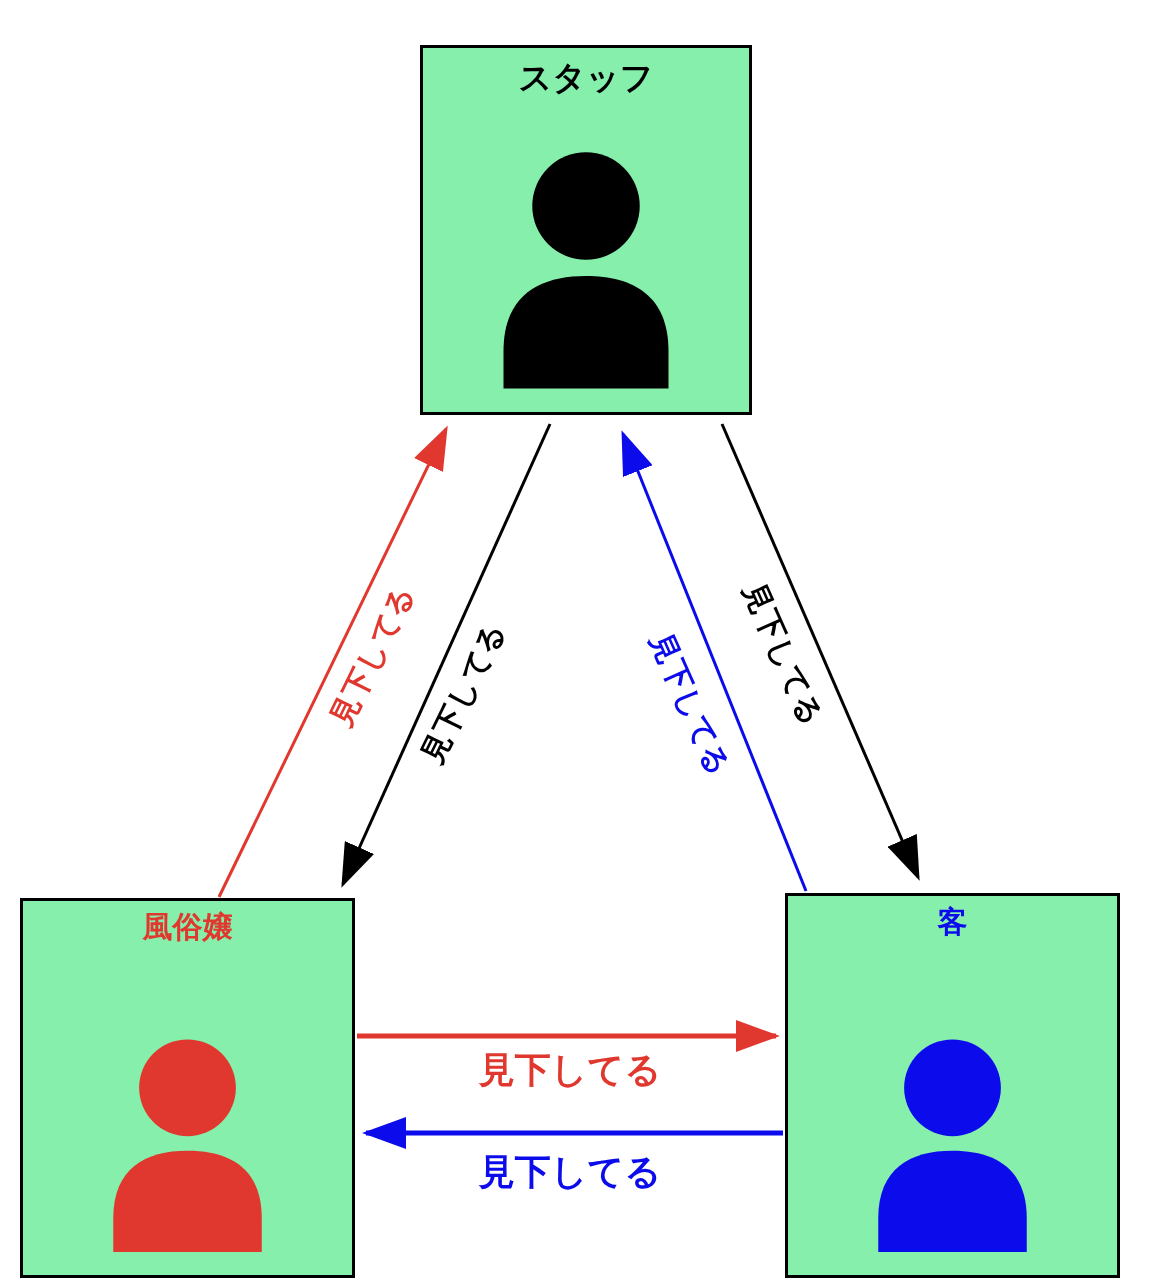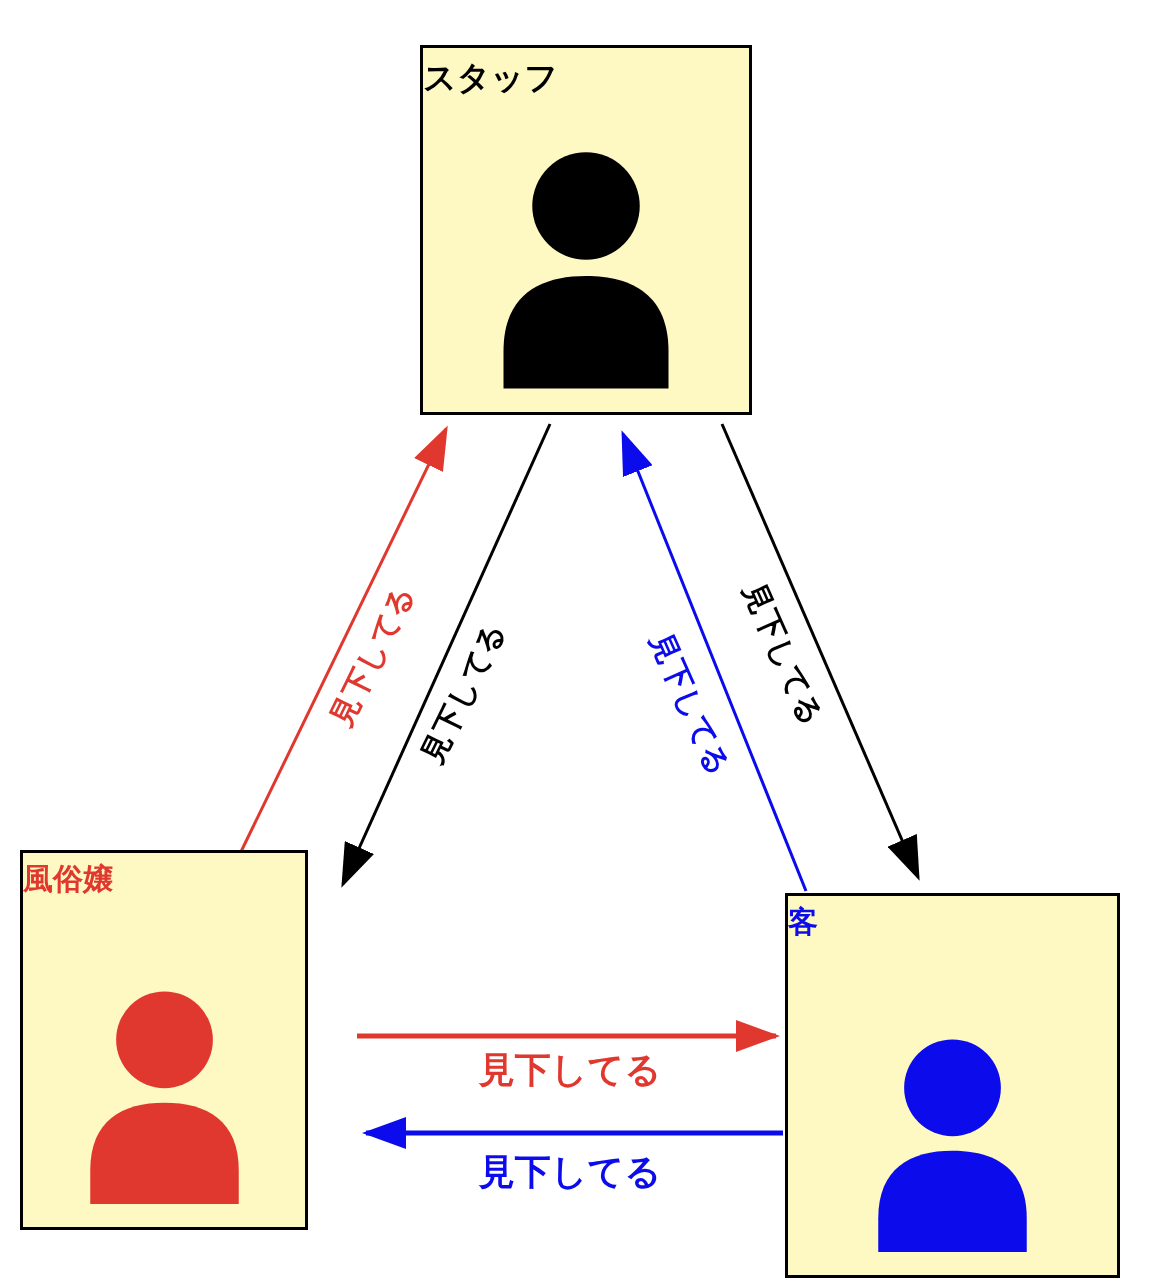--- a/index.html
+++ b/index.html
@@ -2,28 +2,28 @@
 <html><head>
 <meta charset="utf-8">
 <style>
   html,body{margin:0;padding:0;background:#ffffff;}
   #canvas{
     position:relative;width:1169px;height:1282px;background:#ffffff;
     overflow:hidden;font-family:"Liberation Sans",sans-serif;
   }
   svg.arrows{position:absolute;left:0;top:0;z-index:0;}
   .node{
-    position:absolute;background:#fef9c3;border:3px solid #000000;
-    box-sizing:border-box;display:flex;flex-direction:column;
+    position:absolute;background:#86efac;border:3px solid #000000;
+    box-sizing:border-box;display:flex;flex-direction:column;align-items:center;
     z-index:1;
   }
   .node-label{font-weight:bold;white-space:nowrap;}
   #node-staff{left:420px;top:45px;width:332px;height:370px;}
   #node-staff .node-label{font-size:33px;margin-top:8px;color:#000000;}
-  #node-worker{left:20px;top:850px;width:288px;height:380px;}
+  #node-worker{left:20px;top:898px;width:335px;height:380px;}
   #node-worker .node-label{font-size:30px;margin-top:6px;color:#e0382e;}
   #node-customer{left:785px;top:893px;width:335px;height:385px;}
   #node-customer .node-label{font-size:30px;margin-top:6px;color:#0b0beb;}
   .person{flex:1;display:flex;align-items:flex-end;justify-content:center;width:100%;}
   #node-staff .person svg{margin-bottom:16px;}
   #node-worker .person svg,#node-customer .person svg{margin-bottom:8px;}
   .edge-label{
     position:absolute;z-index:2;font-weight:bold;white-space:nowrap;
     text-align:center;
   }

